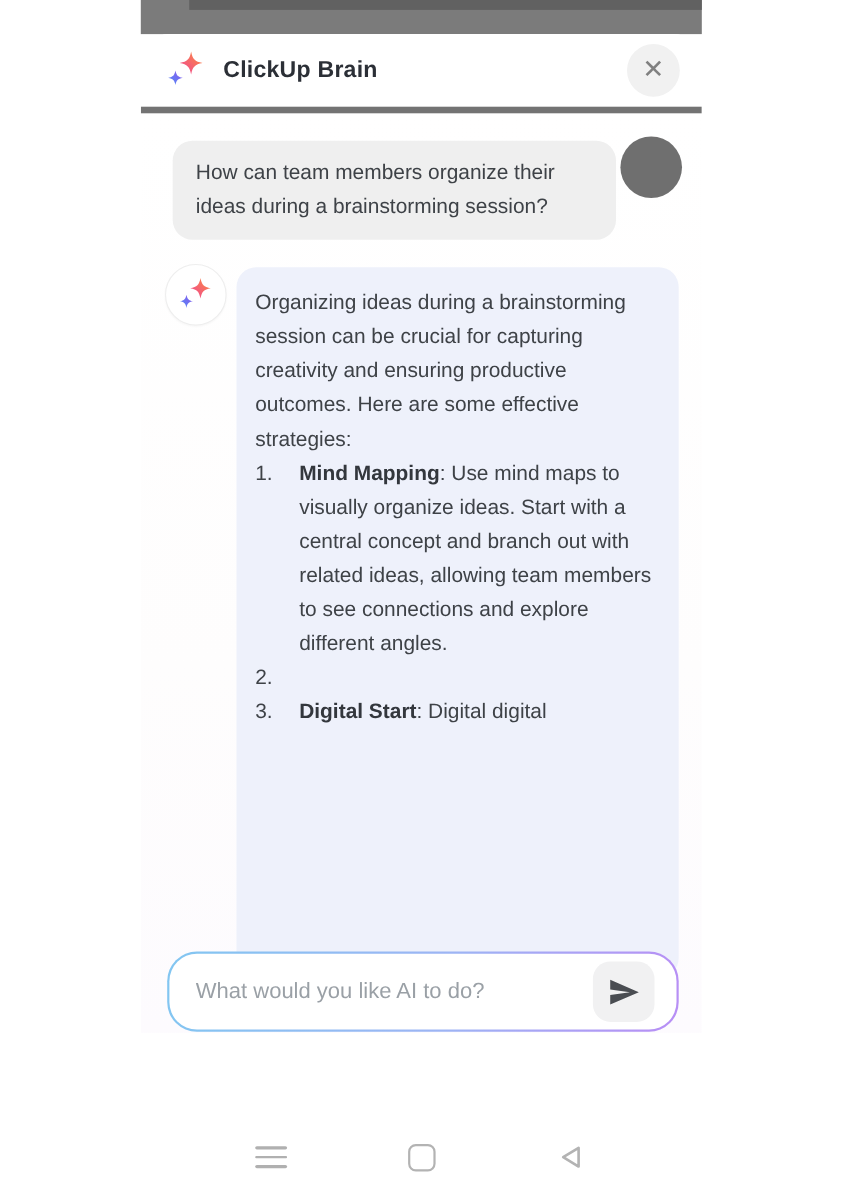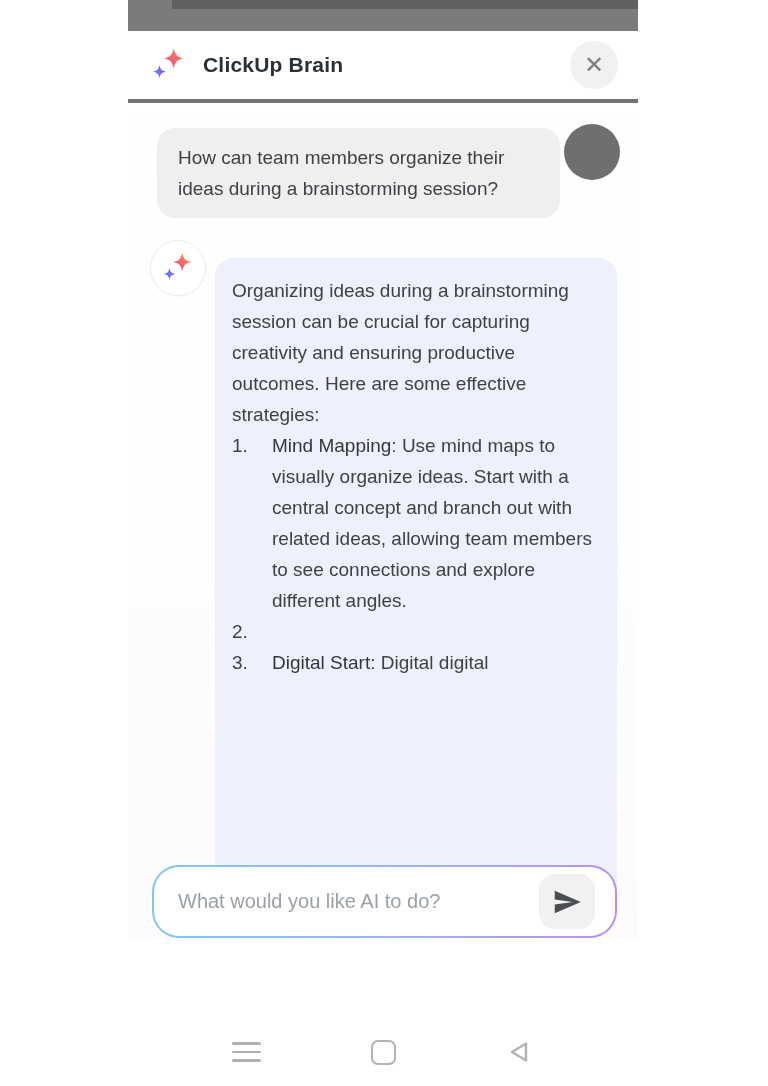--- a/index.html
+++ b/index.html
@@ -11,21 +11,21 @@
   
   .top-dim { position:absolute; left:0; top:0; width:510px; height:31px; background:#7b7b7b; }
   .top-dim-dark { position:absolute; left:44px; top:0; width:466px; height:9px; background:#616161; }
 
   
   .sheet { position:absolute; left:0; top:31px; width:510px; height:1055px;
     background:#ffffff; border-radius:26px 26px 0 0; overflow:hidden; }
 
   
   .sheet-header { position:relative; height:72px; display:flex; align-items:center;
-    padding:0 20px; border-bottom:4px solid #737373; background:#ffffff; z-index:5; }
+    padding:0 20px; border-bottom:6px solid #737373; background:#ffffff; z-index:5; }
   .brand-icon { width:38px; height:38px; margin-left:2px; flex:0 0 auto; }
   .sheet-title { font-size:21px; font-weight:bold; color:#2b2f36; margin-left:15px; flex:1 1 auto;
     letter-spacing:0.2px; }
   .close-btn { width:48px; height:48px; border-radius:50%; background:#f1f1f1; border:none;
     display:flex; align-items:center; justify-content:center; cursor:pointer;
     font-size:24px; color:#808080; line-height:1; flex:0 0 auto; }
 
   
   .chat { position:absolute; left:0; top:72px; width:510px; height:836px; overflow:hidden;
     background:linear-gradient(180deg,#ffffff 0%, #fefdfd 60%, #fdfbfe 100%); }
@@ -35,29 +35,29 @@
   .user-bubble { width:403px; background:#efefef; border-radius:18px;
     padding:14px 40px 14px 21px; font-size:19px; line-height:31px; color:#3e4247; }
   .user-avatar { width:56px; height:56px; border-radius:50%; background:#6f6f6f;
     margin-left:4px; margin-top:-4px; flex:0 0 auto; }
 
   .ai-row { display:flex; align-items:flex-start; margin:22px 0 0 22px; }
   .ai-avatar { width:56px; height:56px; border-radius:50%; background:#ffffff;
     border:1px solid #eeeeee; display:flex; align-items:center; justify-content:center;
     flex:0 0 auto; box-shadow:0 1px 2px rgba(0,0,0,0.04); }
   .ai-avatar svg { width:34px; height:34px; }
-  .ai-bubble { width:402px; margin-left:9px; margin-top:18px; background:#eef1fb;
+  .ai-bubble { width:402px; margin-left:9px; margin-top:3px; background:#eef1fb;
     border-radius:18px; padding:17px 24px 20px 17px; font-size:19px; line-height:31px;
     color:#3e4247; min-height:646px; }
   .ai-intro { margin-bottom:0; }
   .ai-list { margin-top:0; }
   .ai-list-item { display:flex; }
   .ai-li-num { width:40px; flex:0 0 auto; }
   .ai-li-body { flex:1 1 auto; }
-  .ai-li-title { font-weight:normal; color:#33373d; }
+  .ai-li-title { font-weight:bold; color:#33373d; }
 
   
   .input-wrap { position:absolute; left:24px; top:834px; width:465px; height:73px;
     border-radius:27px; padding:2px; z-index:10;
     background:linear-gradient(100deg,#82c6f1 0%, #9db4f4 55%, #b88ef5 100%);
     box-shadow:0 0 0 6px rgba(255,255,255,0.0); }
   .input-inner { width:100%; height:100%; background:#ffffff; border-radius:25px;
     display:flex; align-items:center; padding:0 20px 0 24px; }
   .ai-input { flex:1 1 auto; border:none; outline:none; font-size:20px; color:#3e4247;
     font-family:"Liberation Sans", sans-serif; background:transparent; min-width:0; }

